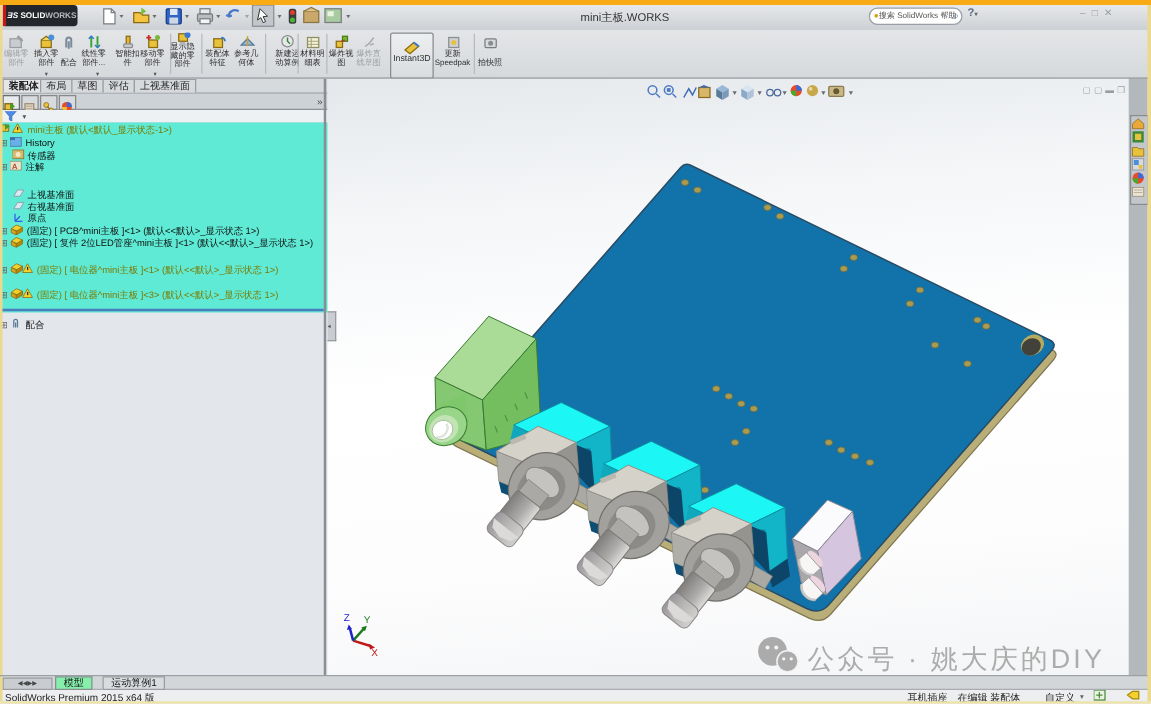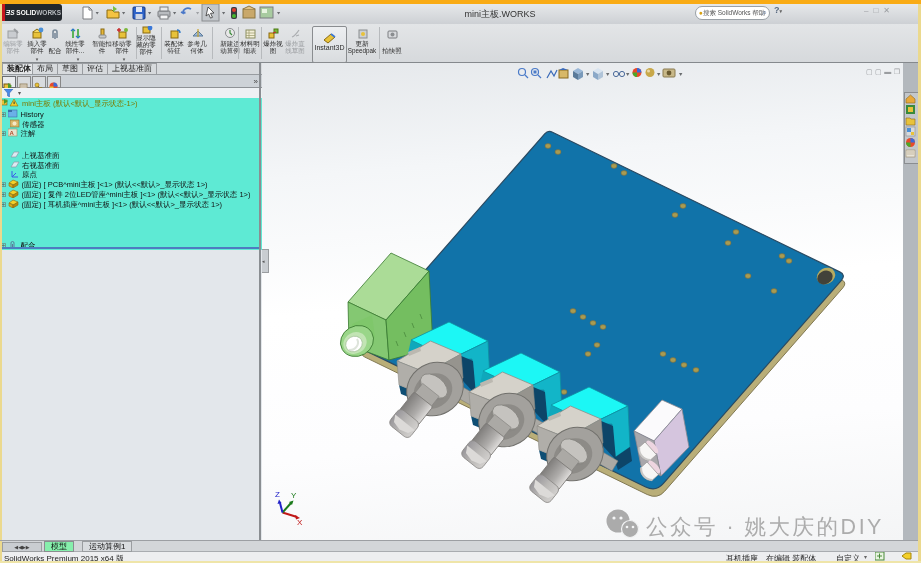--- a/index.html
+++ b/index.html
@@ -251,26 +251,35 @@
  <div class="ti" style="top:81px"><span style="color:#666">⊞</span> <svg width="11" height="9" style="vertical-align:-1px">
         <path d="M1 4l4-3 5 2-4 3z" fill="#F4D02A" stroke="#8a6a10" stroke-width=".6"></path>
         <path d="M1 4l4 2v3l-4-2z" fill="#D8A81A" stroke="#8a6a10" stroke-width=".6"></path>
         <path d="M5 6l5-3v3l-5 3z" fill="#B8880A" stroke="#8a6a10" stroke-width=".6"></path>
       </svg> (固定) [ PCB^mini主板 ]&lt;1&gt; (默认&lt;&lt;默认&gt;_显示状态 1&gt;)</div>
  <div class="ti" style="top:91px"><span style="color:#666">⊞</span> <svg width="11" height="9" style="vertical-align:-1px">
         <path d="M1 4l4-3 5 2-4 3z" fill="#F4D02A" stroke="#8a6a10" stroke-width=".6"></path>
         <path d="M1 4l4 2v3l-4-2z" fill="#D8A81A" stroke="#8a6a10" stroke-width=".6"></path>
         <path d="M5 6l5-3v3l-5 3z" fill="#B8880A" stroke="#8a6a10" stroke-width=".6"></path>
       </svg> (固定) [ 复件 2位LED管座^mini主板 ]&lt;1&gt; (默认&lt;&lt;默认&gt;_显示状态 1&gt;)</div>
- <div class="ti" style="top:101px"><span style="color:#666">⊞</span> <svg width="11" height="9" style="vertical-align:-1px">
+ <div class="ti olv" style="top:112px"><span style="color:#666">⊞</span> <svg width="19" height="9" style="vertical-align:-1px">
         <path d="M1 4l4-3 5 2-4 3z" fill="#F4D02A" stroke="#8a6a10" stroke-width=".6"></path>
         <path d="M1 4l4 2v3l-4-2z" fill="#D8A81A" stroke="#8a6a10" stroke-width=".6"></path>
         <path d="M5 6l5-3v3l-5 3z" fill="#B8880A" stroke="#8a6a10" stroke-width=".6"></path>
-      </svg> (固定) [ 耳机插座^mini主板 ]&lt;1&gt; (默认&lt;&lt;默认&gt;_显示状态 1&gt;)</div>
- <div class="ti" style="top:142px"><span style="color:#666">⊞</span> <svg width="10" height="9" style="vertical-align:-1px">
+        <path d="M14 1l4 7h-8z" fill="#F4D02A" stroke="#8a6a10" stroke-width=".6"></path>
+        <rect x="13.6" y="3.5" width="1" height="2.6" fill="#333"></rect>
+      </svg> (固定) [ 电位器^mini主板 ]&lt;1&gt; (默认&lt;&lt;默认&gt;_显示状态 1&gt;)</div>
+ <div class="ti olv" style="top:132px"><span style="color:#666">⊞</span> <svg width="19" height="9" style="vertical-align:-1px">
+        <path d="M1 4l4-3 5 2-4 3z" fill="#F4D02A" stroke="#8a6a10" stroke-width=".6"></path>
+        <path d="M1 4l4 2v3l-4-2z" fill="#D8A81A" stroke="#8a6a10" stroke-width=".6"></path>
+        <path d="M5 6l5-3v3l-5 3z" fill="#B8880A" stroke="#8a6a10" stroke-width=".6"></path>
+        <path d="M14 1l4 7h-8z" fill="#F4D02A" stroke="#8a6a10" stroke-width=".6"></path>
+        <rect x="13.6" y="3.5" width="1" height="2.6" fill="#333"></rect>
+      </svg> (固定) [ 电位器^mini主板 ]&lt;3&gt; (默认&lt;&lt;默认&gt;_显示状态 1&gt;)</div>
+ <div class="ti" style="top:156px"><span style="color:#666">⊞</span> <svg width="10" height="9" style="vertical-align:-1px">
         <path d="M3 8V3a1.5 1.5 0 013 0v5M4.5 8V4" fill="none" stroke="#5a7a9a" stroke-width="1"></path>
       </svg> 配合</div>
 </div>
 <div class="abs" id="rollback"></div>
 <div class="abs" id="viewport">
 <svg width="641" height="477" viewBox="262 63 641 477" style="position:absolute;left:0;top:0">
 <defs>
  <linearGradient id="shaftg" x1="0" y1="0" x2="0" y2="1">
    <stop offset="0" stop-color="#DEDCDA"></stop>
           <stop offset=".4" stop-color="#AEACAA"></stop>

